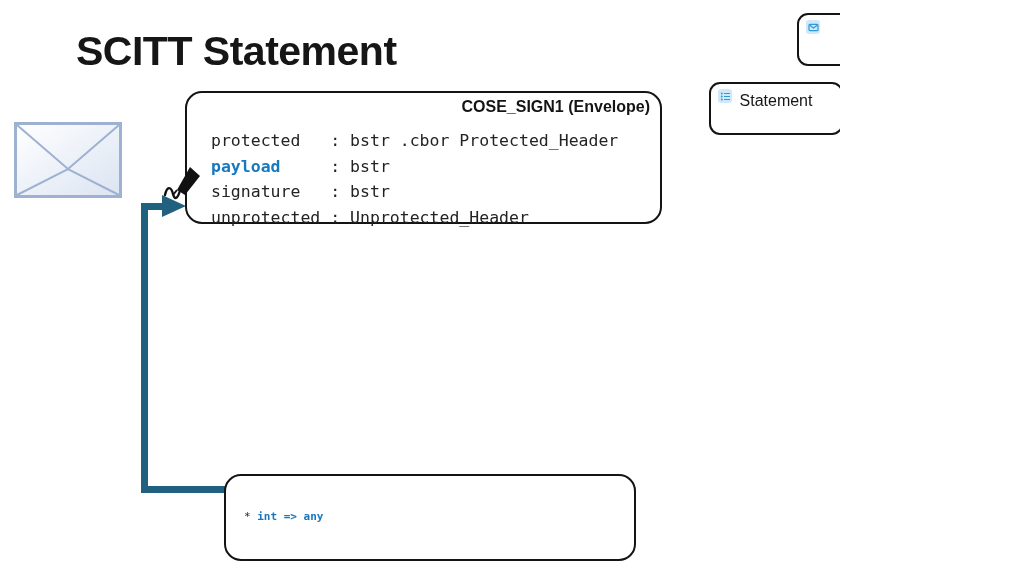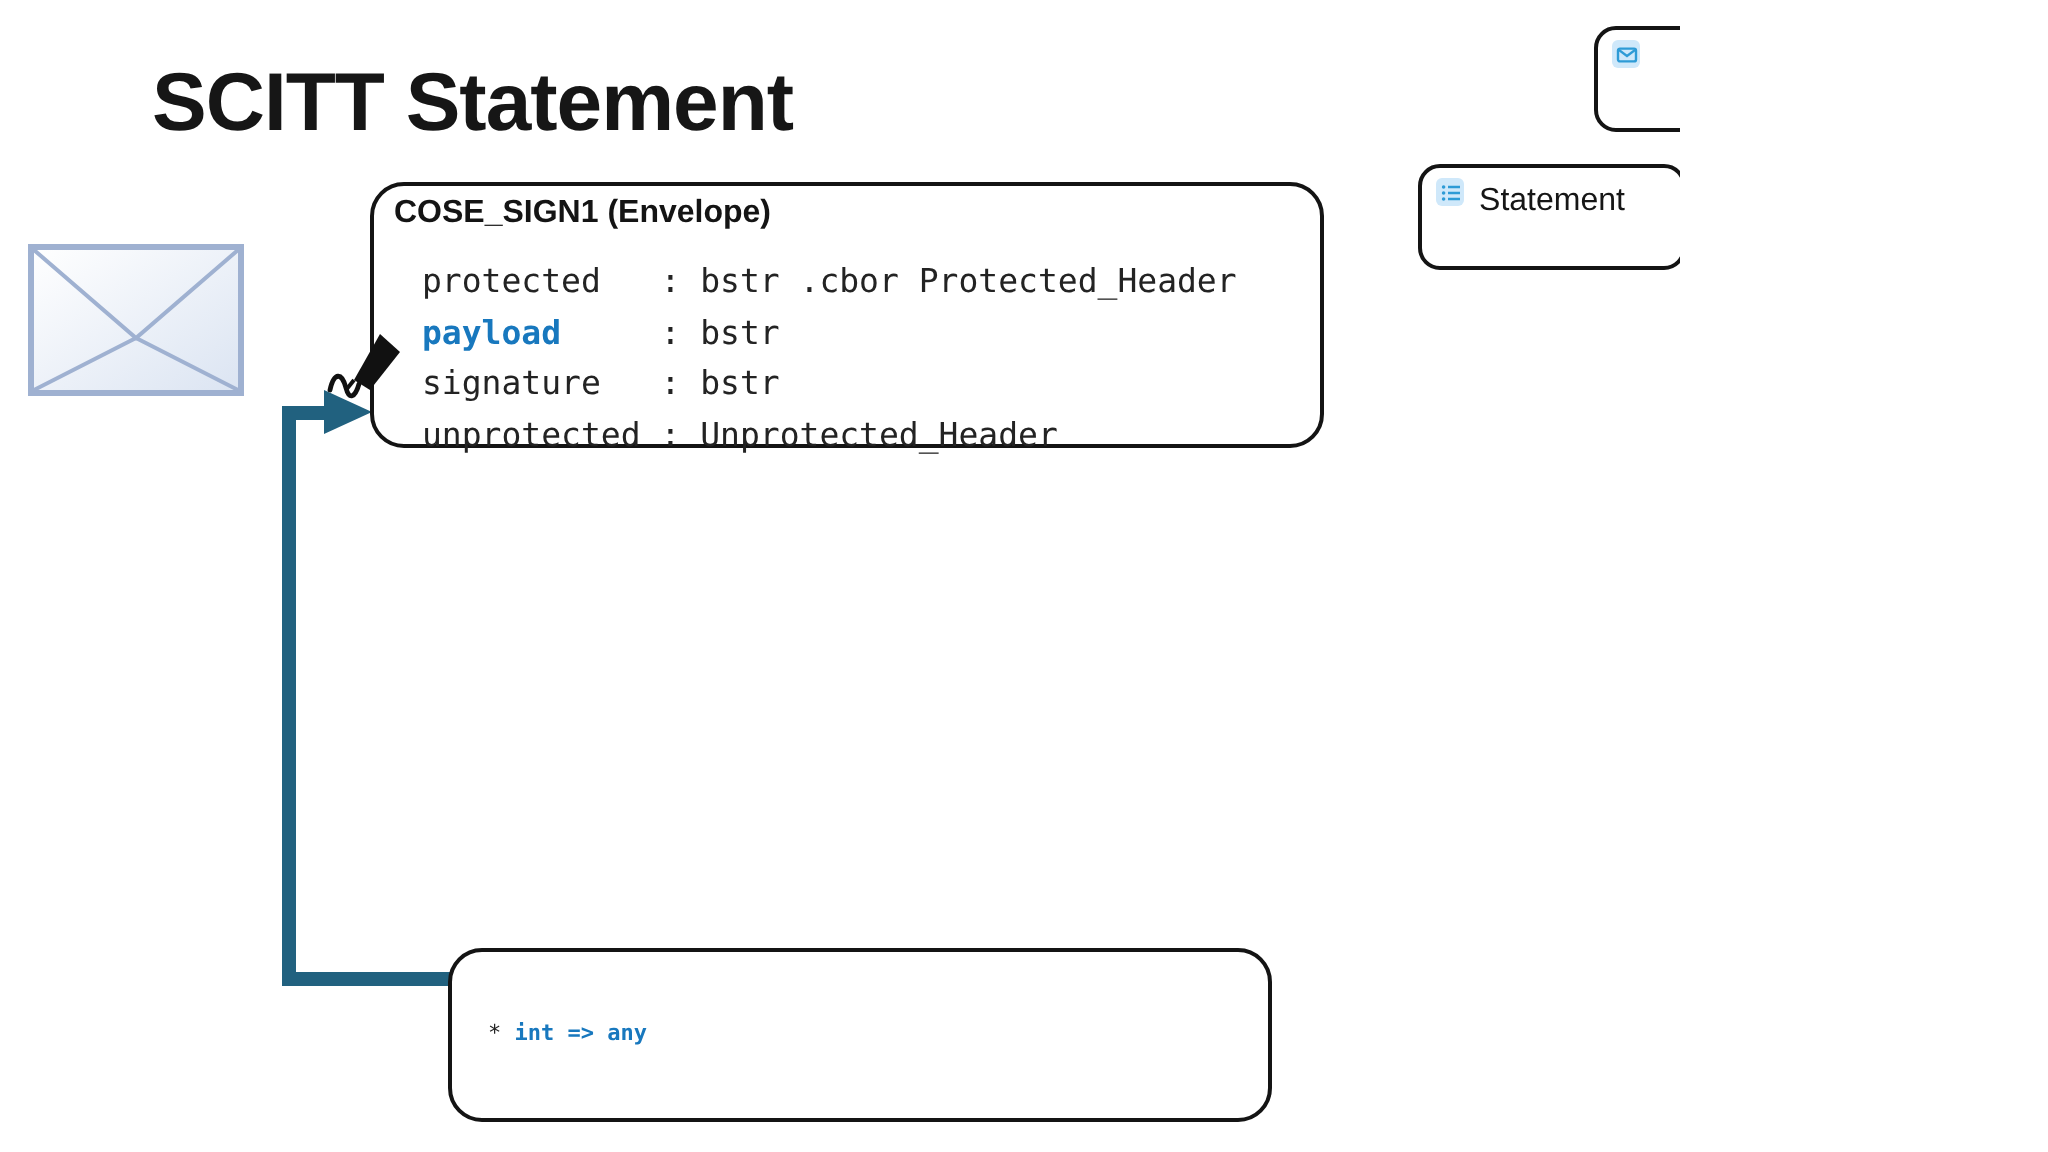--- a/index.html
+++ b/index.html
@@ -14,20 +14,21 @@
   
   .schema-box{
     position:absolute;background:#ffffff;border:2.2px solid #141414;
     border-radius:17px;z-index:2;box-sizing:border-box;
   }
   .cose-box{left:185px;top:91px;width:477px;height:133px;padding:4px 10px;}
   .unprot-box{left:224px;top:474px;width:412px;height:87px;padding:6px 10px;}
   .box-title{
     font-size:16px;font-weight:bold;color:#141414;line-height:20px;
     font-family:"Liberation Sans",sans-serif;
+    text-align:right;
   }
   .code{
     margin:11px 0 0 0;padding:0 0 0 14px;
     font-family:"DejaVu Sans Mono","Liberation Mono",monospace;
     font-size:16.5px;line-height:25.5px;color:#232323;white-space:pre;
   }
   .code-blue{color:#1878BE;font-weight:bold;}
   .entry-line{
     margin:28px 0 0 0;padding:0 0 0 8px;
     font-family:"DejaVu Sans Mono","Liberation Mono",monospace;

